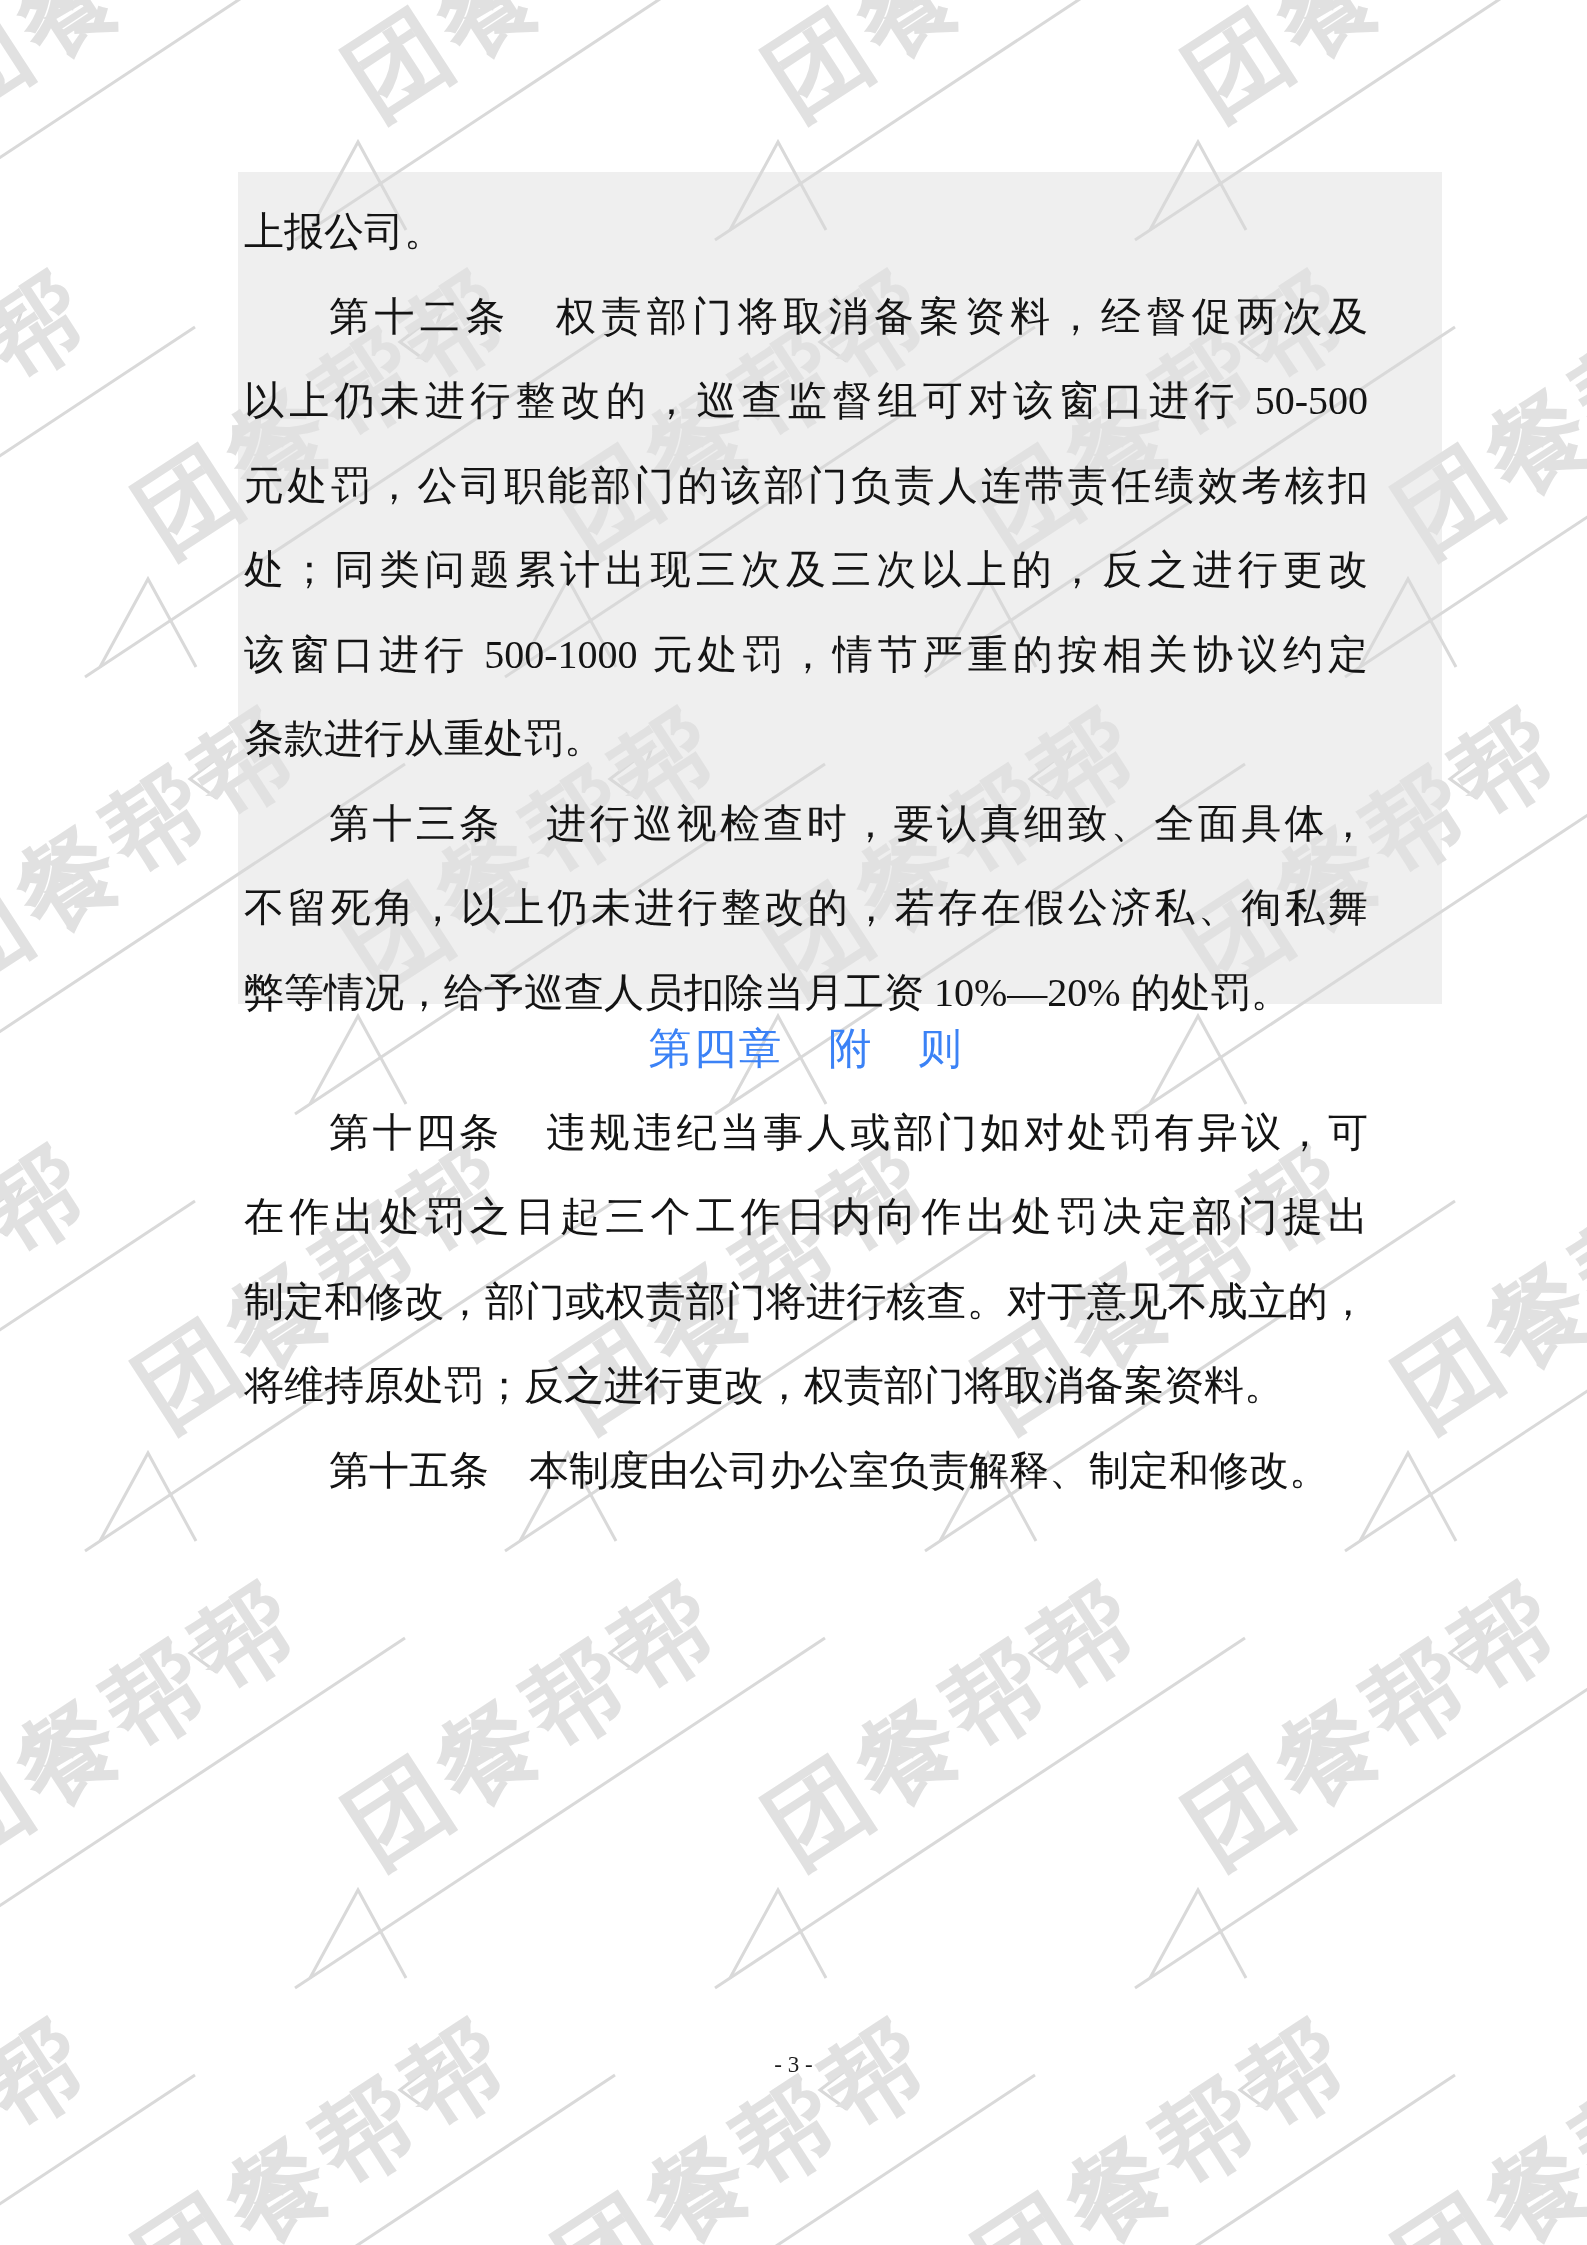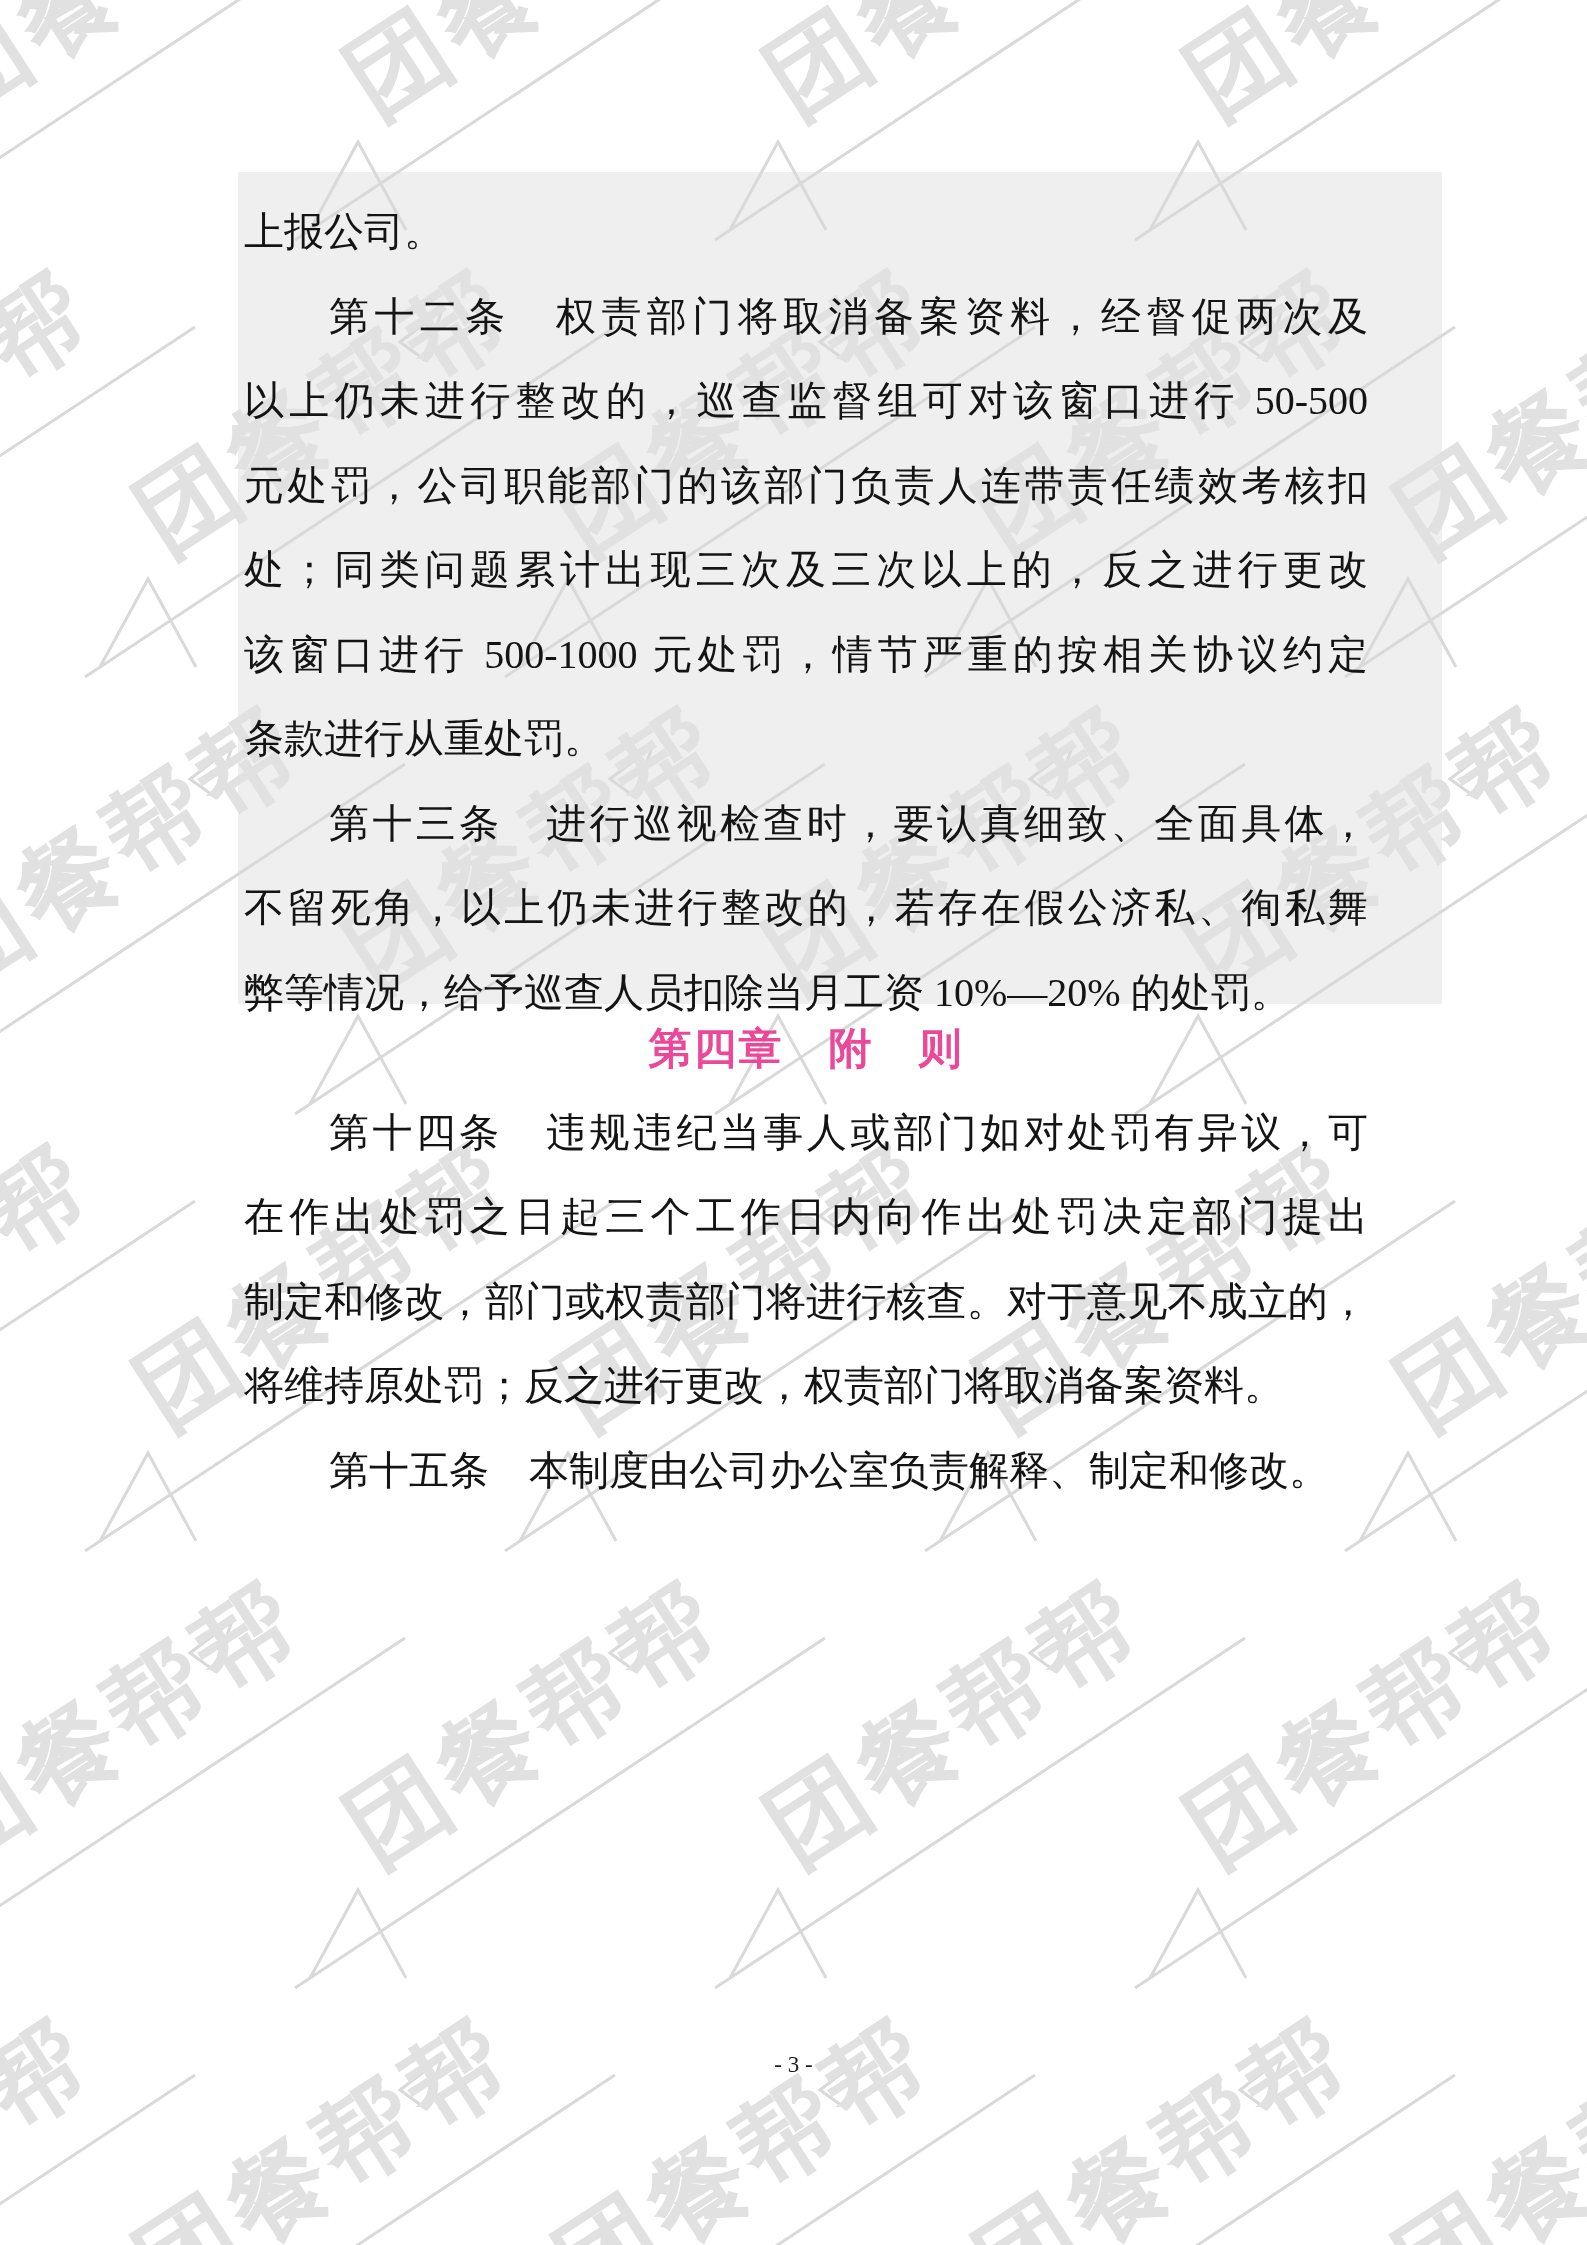--- a/index.html
+++ b/index.html
@@ -27,21 +27,21 @@
   #block2{top:1006px;}
   .line{
     height:84.5px;line-height:84.5px;font-size:40px;
     white-space:normal;overflow:hidden;
   }
   .line.indent{text-indent:85px;}
   .line.fill{text-align:justify;text-align-last:justify;}
   .chapter-heading{
     height:84.5px;line-height:84.5px;text-align:center;
     font-family:"DejaVu Sans","Liberation Sans",sans-serif;
-    font-weight:700;font-size:43px;letter-spacing:2px;color:#ec4899;
+    font-weight:400;font-size:43px;letter-spacing:2px;color:#3b82f6;
   }
   .footer{
     position:absolute;left:0;top:2048px;width:1587px;height:34px;
     line-height:34px;text-align:center;font-size:23px;color:#1c1c1c;z-index:2;
   }
 </style>
 </head>
 <body>
 
 <div class="page">

